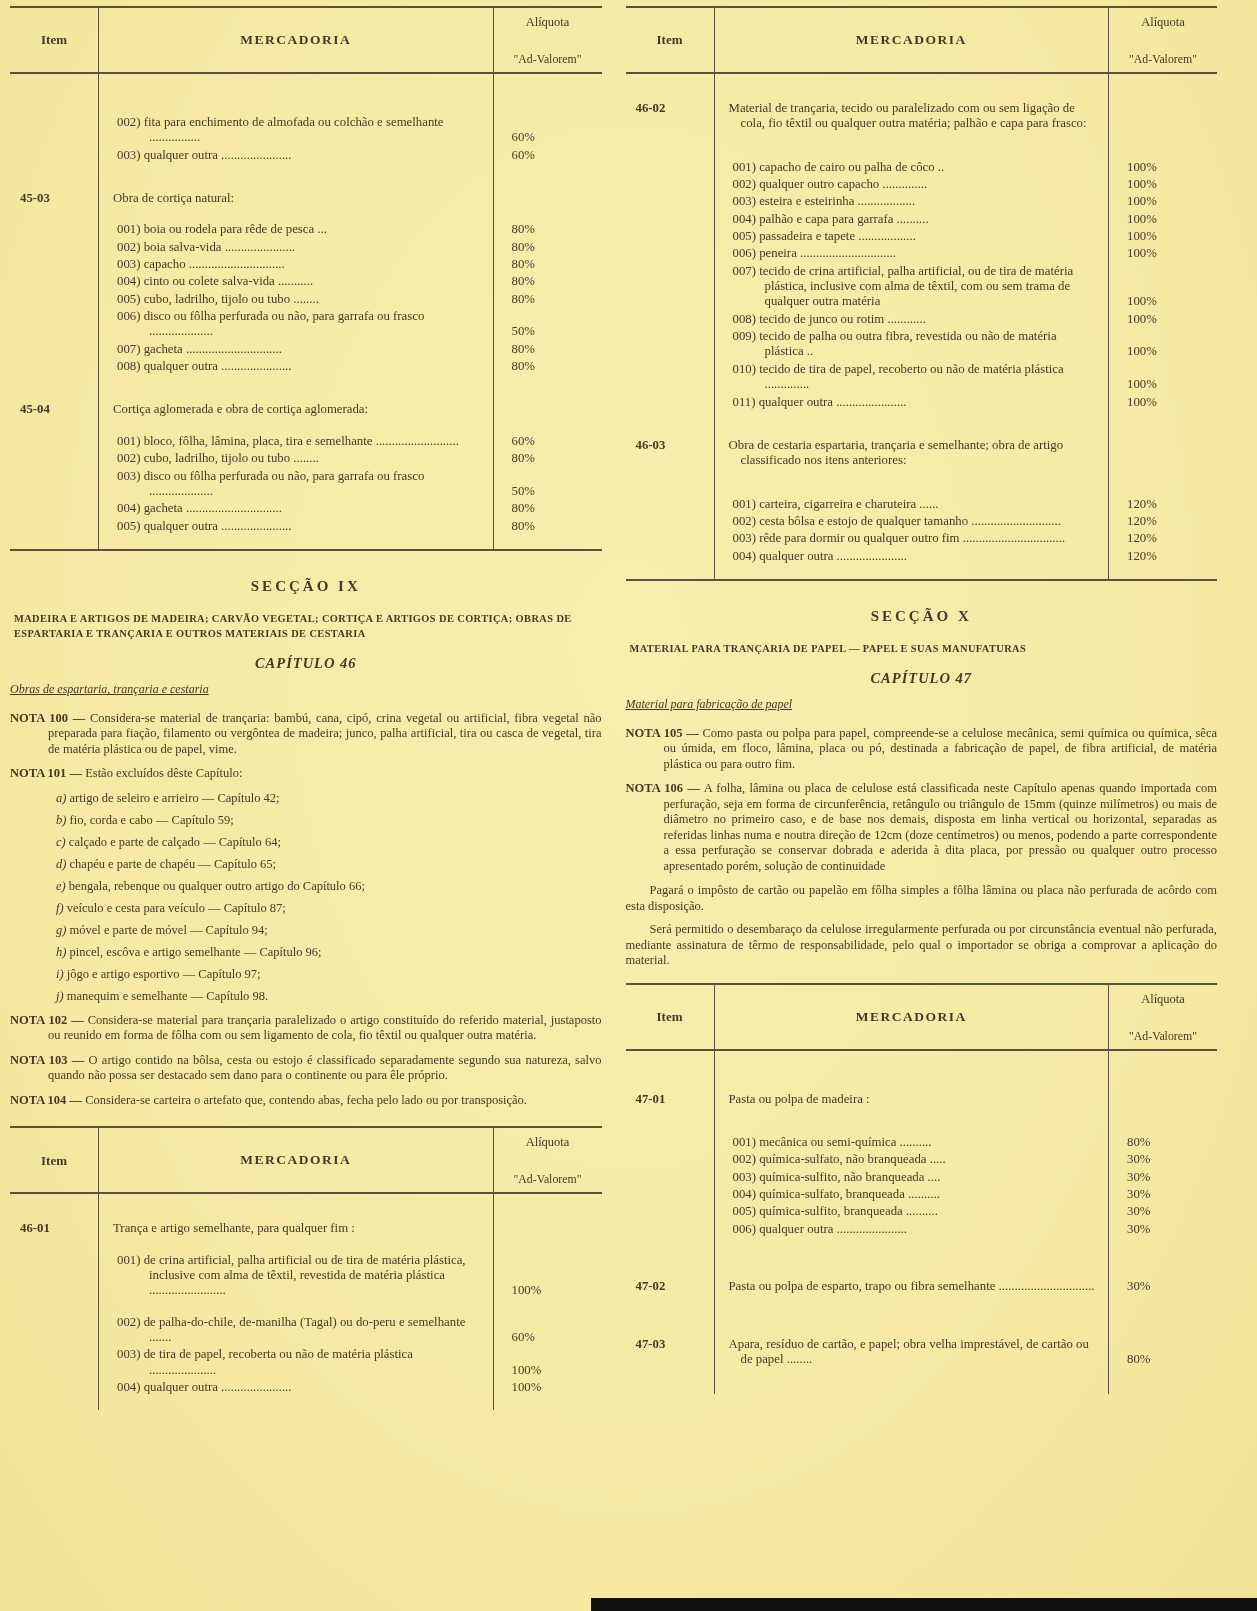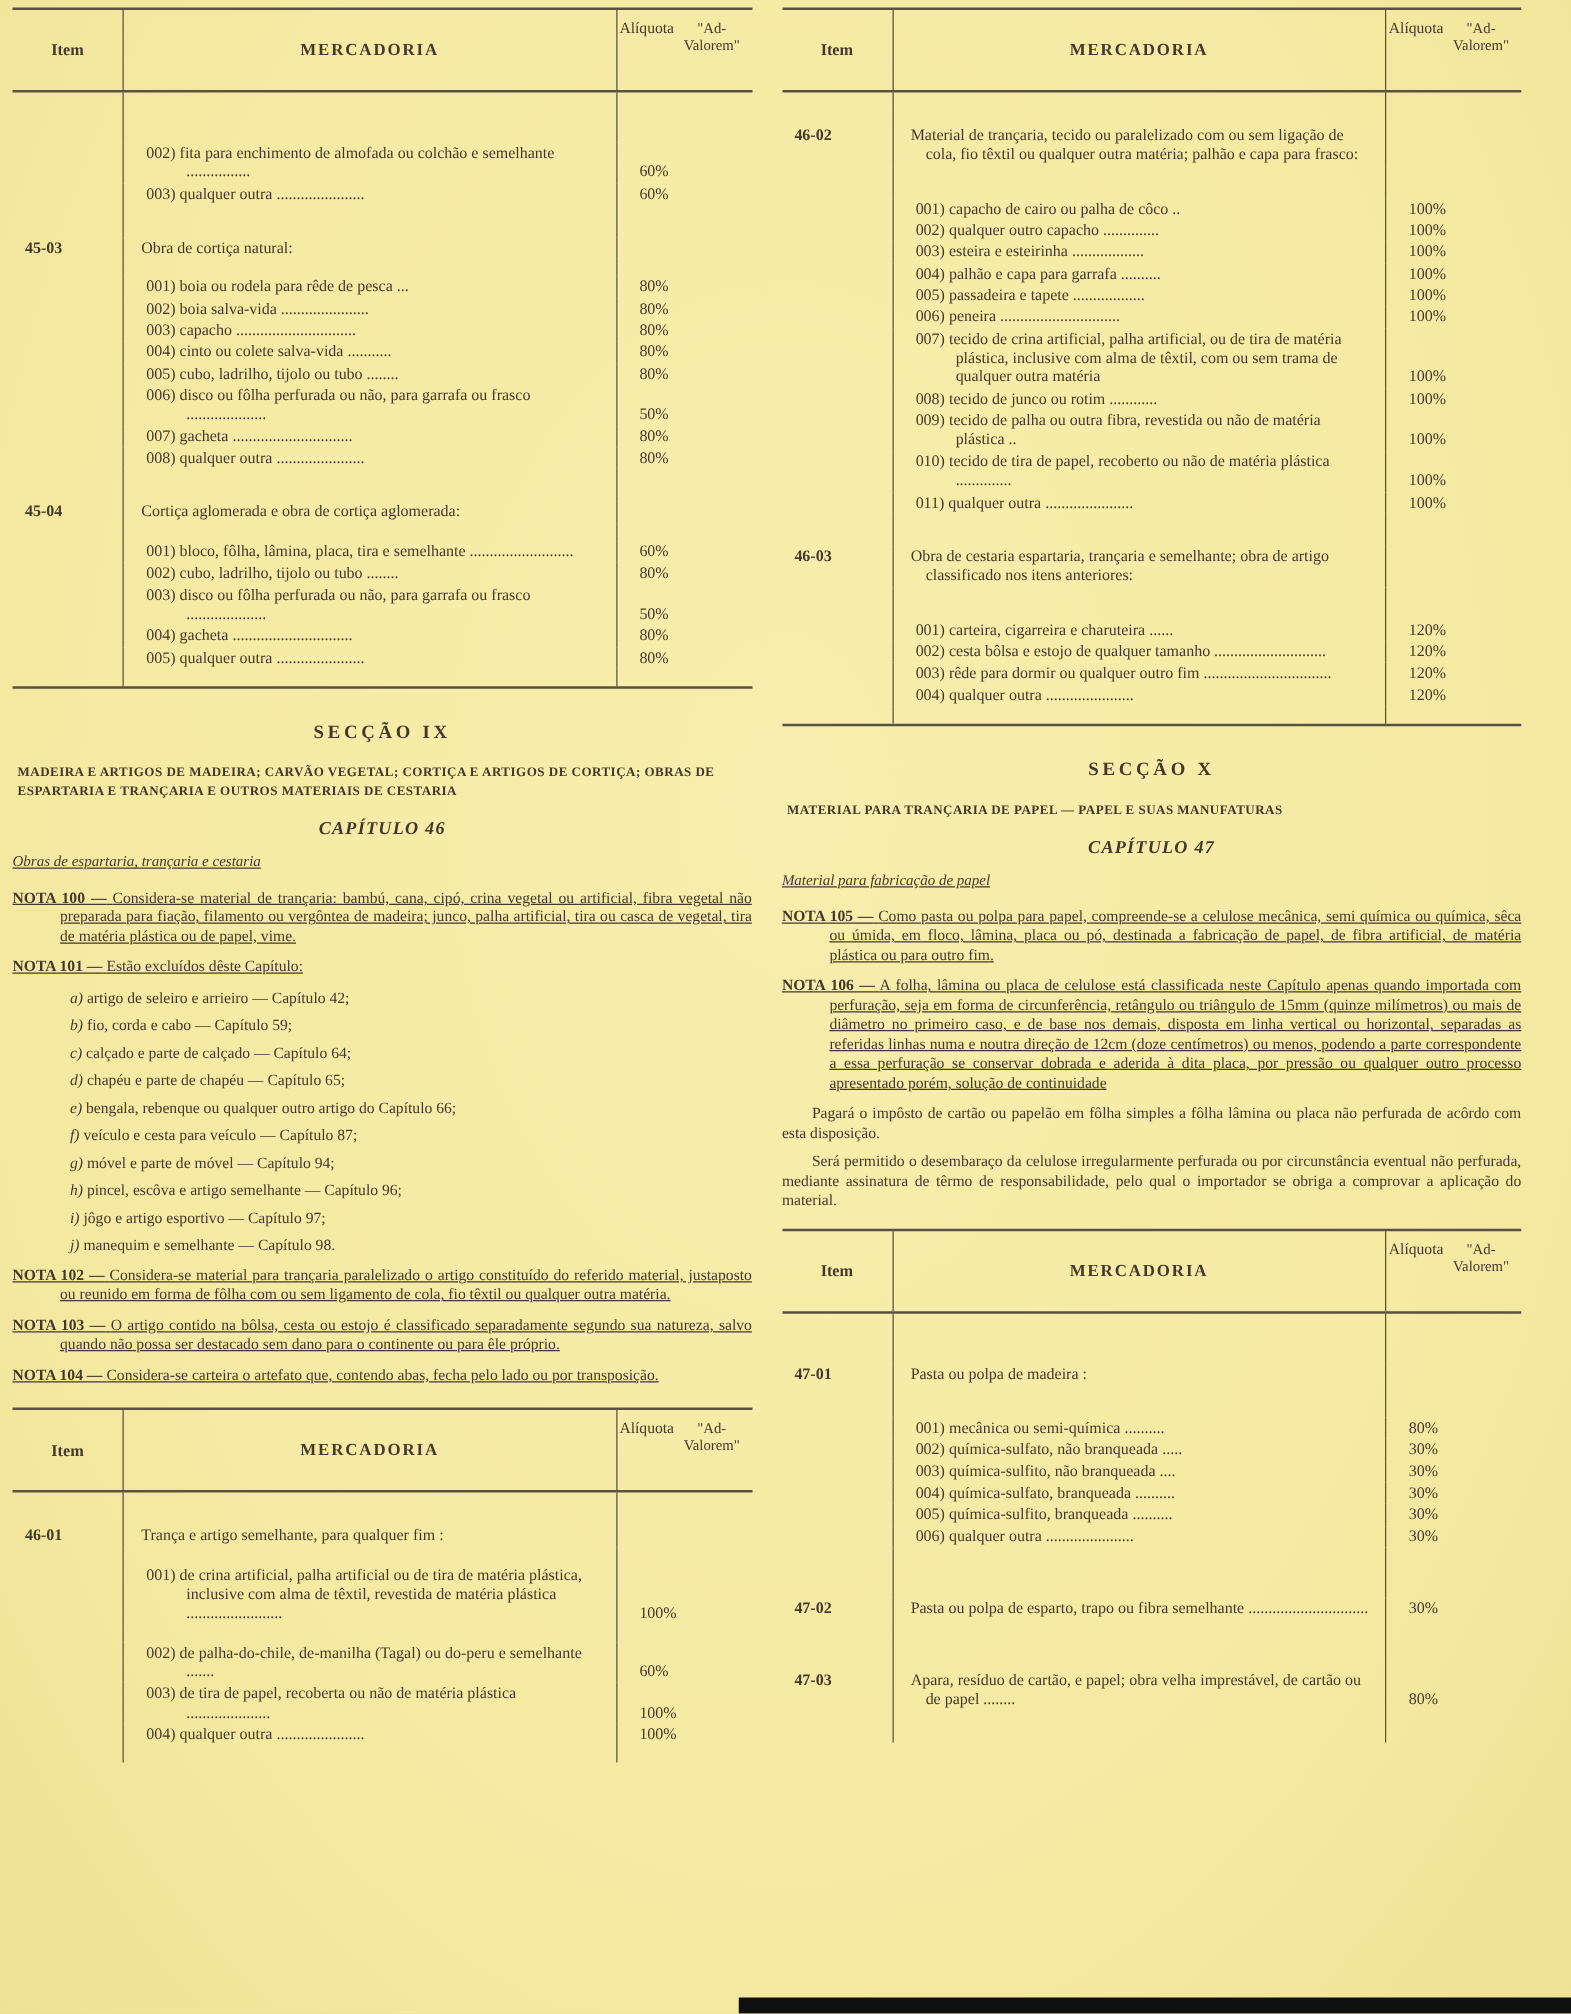--- a/index.html
+++ b/index.html
@@ -20,40 +20,40 @@
   .cols{display:flex;gap:24px;}
   .col{flex:1;min-width:0;}
 
   
   .ttable{border-top:2px solid var(--rule);}
   .ttable.closed{border-bottom:2px solid var(--rule);}
   .thead{display:grid;grid-template-columns:88px 1fr 108px;border-bottom:2px solid var(--rule);height:64px;}
   .th-item{display:flex;align-items:center;justify-content:center;font-weight:700;font-size:13px;}
   .th-merc{border-left:1.5px solid var(--rule);border-right:1.5px solid var(--rule);
            display:flex;align-items:center;justify-content:center;font-weight:700;letter-spacing:1.5px;font-size:13.5px;}
-  .th-ali{display:flex;flex-direction:row;justify-content:space-between;text-align:center;padding:7px 2px 6px;}
+  .th-ali{display:flex;flex-direction:column;justify-content:space-between;text-align:center;padding:7px 2px 6px;}
   .th-ali .a1{font-size:12.5px;}
   .th-ali .a2{font-size:11.8px;}
 
   .trow{display:grid;grid-template-columns:88px 1fr 108px;}
   .ci{padding:1px 2px 1px 10px;font-weight:700;align-self:start;}
   .cd{border-left:1.5px solid var(--rule);border-right:1.5px solid var(--rule);padding:1px 10px 1px 12px;}
   .cr{padding:1px 4px 1px 18px;align-self:end;}
   .cd.sub{padding-left:50px;text-indent:-32px;}
   .cd.title{padding-left:26px;text-indent:-12px;}
   .sp1{height:14px;} .sp2{height:26px;} .sp3{height:40px;}
 
   
   .sec-title{text-align:center;font-weight:700;font-size:15px;letter-spacing:3px;margin:26px 0 16px;}
   .sec-caption{font-weight:700;font-size:10.4px;letter-spacing:.4px;margin:0 4px 8px;line-height:1.45;}
   .cap-title{text-align:center;font-weight:700;font-style:italic;font-size:14.5px;letter-spacing:1px;margin:14px 0 10px;}
   .cap-sub{text-align:left;font-style:italic;font-size:12px;margin:0 0 14px;text-decoration:underline;}
 
   
-  .note{margin:9px 0;padding-left:38px;text-indent:-38px;text-align:justify;font-size:12.5px;line-height:1.24;text-decoration:underline;}
+  .note{margin:9px 0;padding-left:38px;text-indent:-38px;text-align:justify;font-size:12.5px;line-height:1.24;}
   .nlabel{font-weight:700;}
   .nitem{margin:7px 0;padding-left:92px;text-indent:-46px;font-size:12.5px;}
   .nk{font-style:italic;}
   .note-cont{margin:2px 0 8px;text-indent:24px;text-align:justify;font-size:12.5px;line-height:1.24;}
 
   
   .edge-bar{position:absolute;bottom:0;left:47%;right:0;height:13px;background:#101010;}
 </style>
 </head>
 <body>

